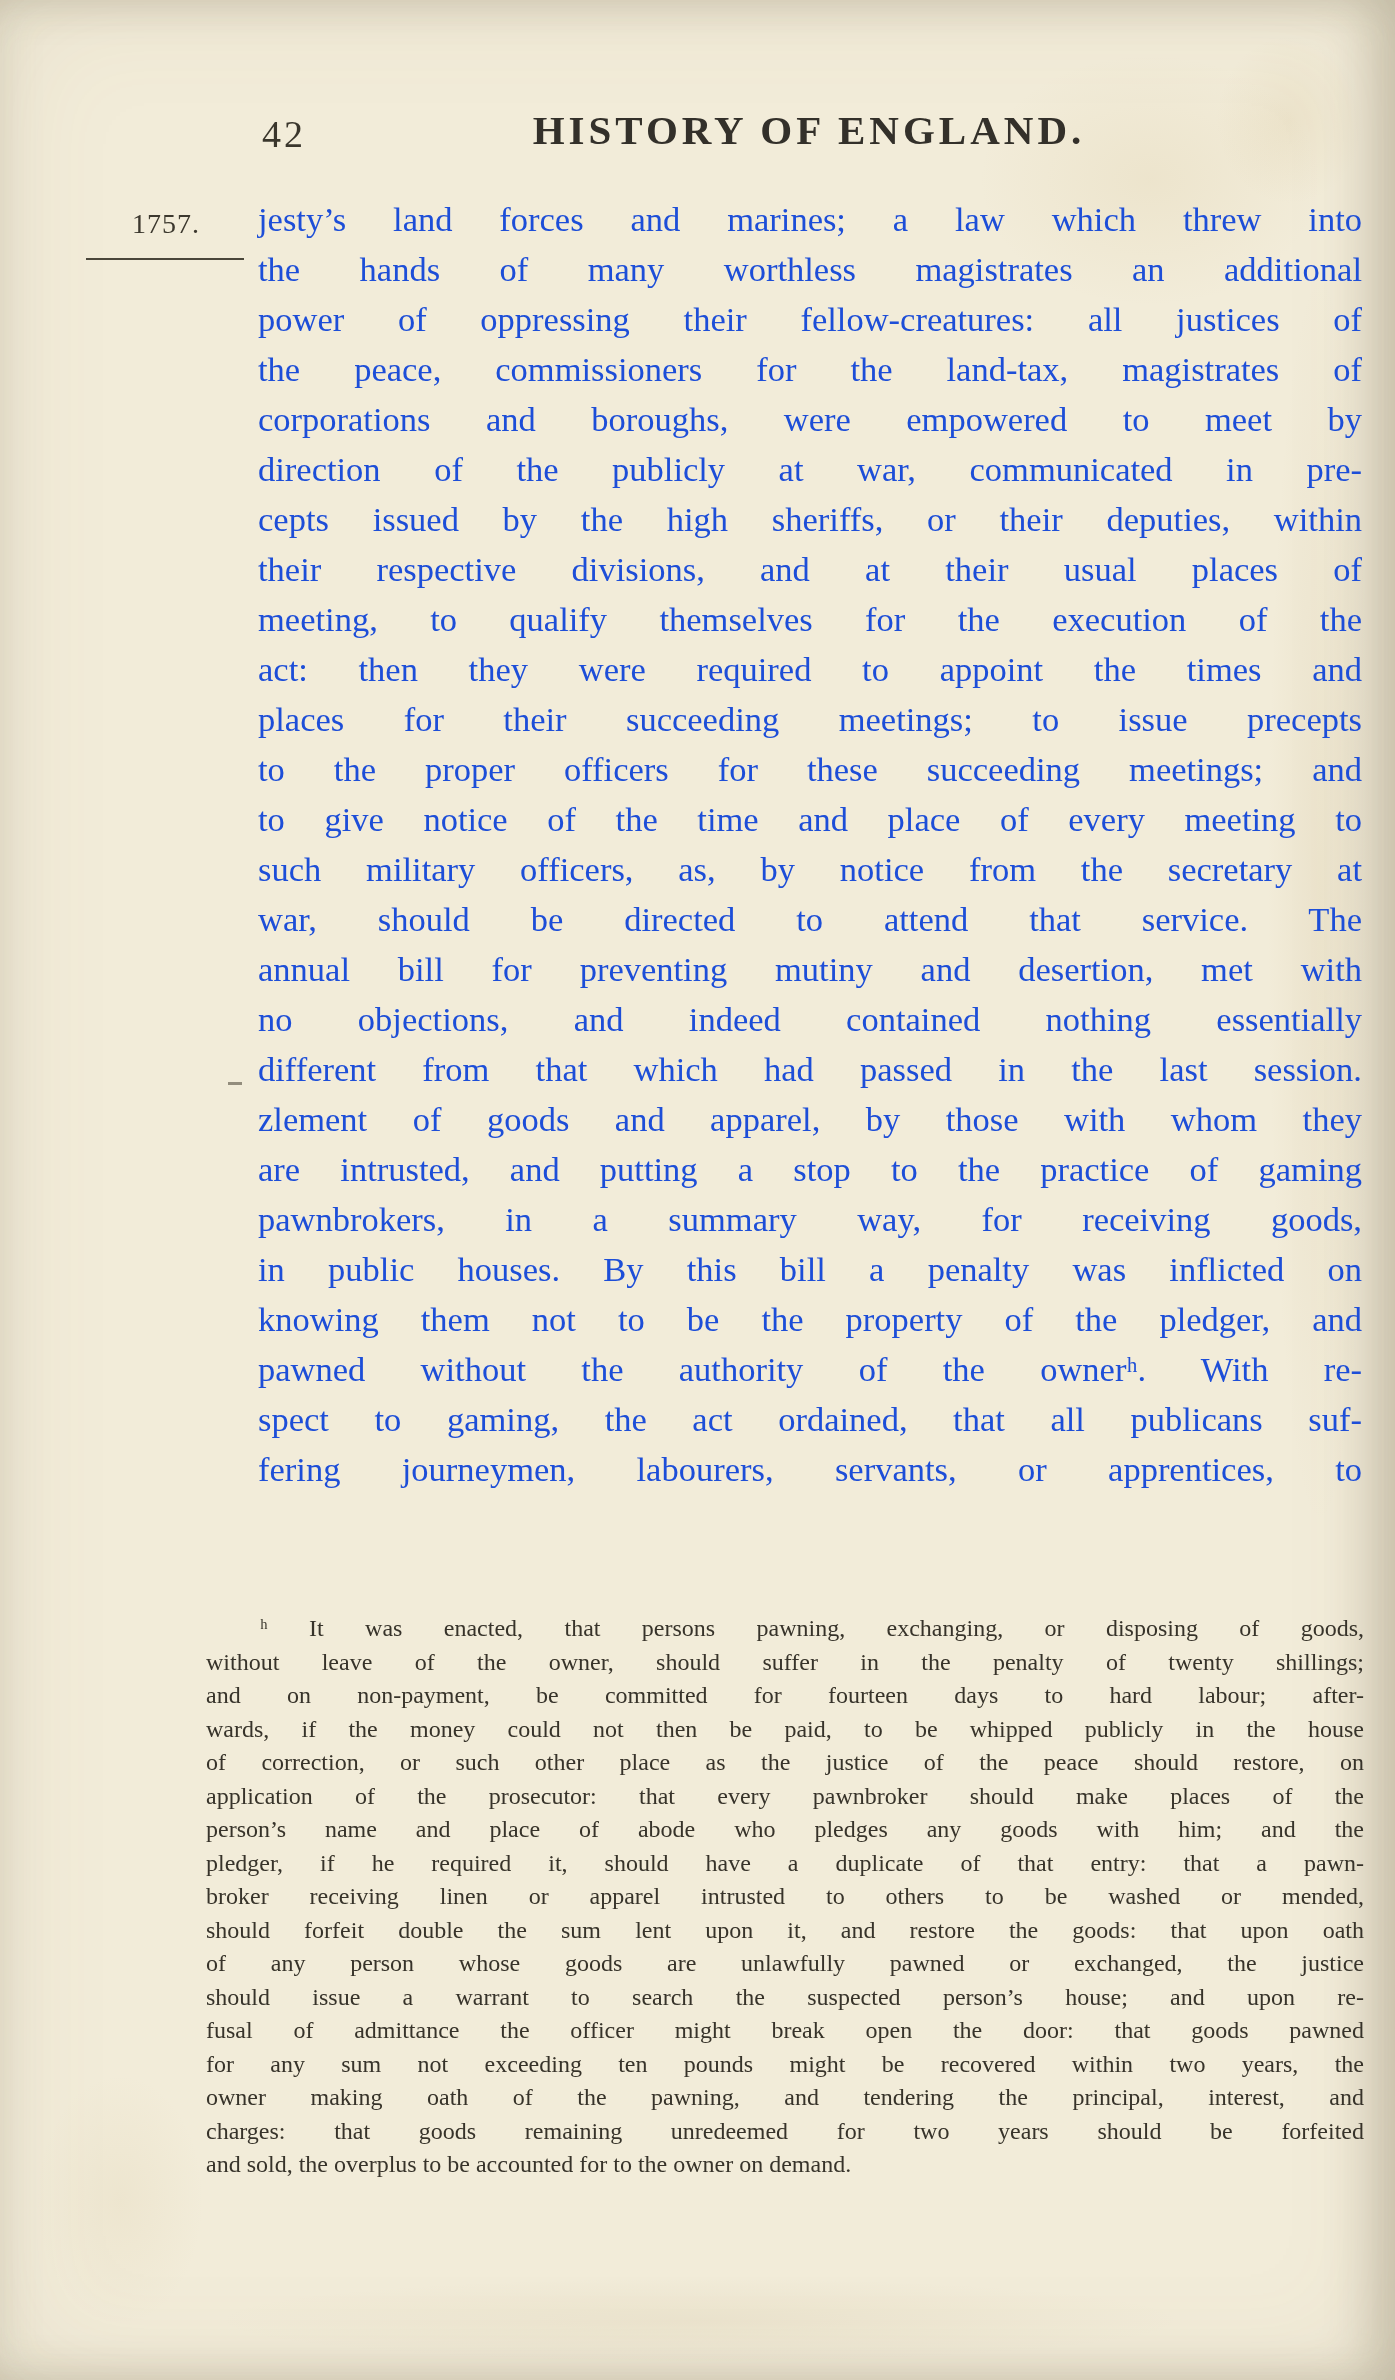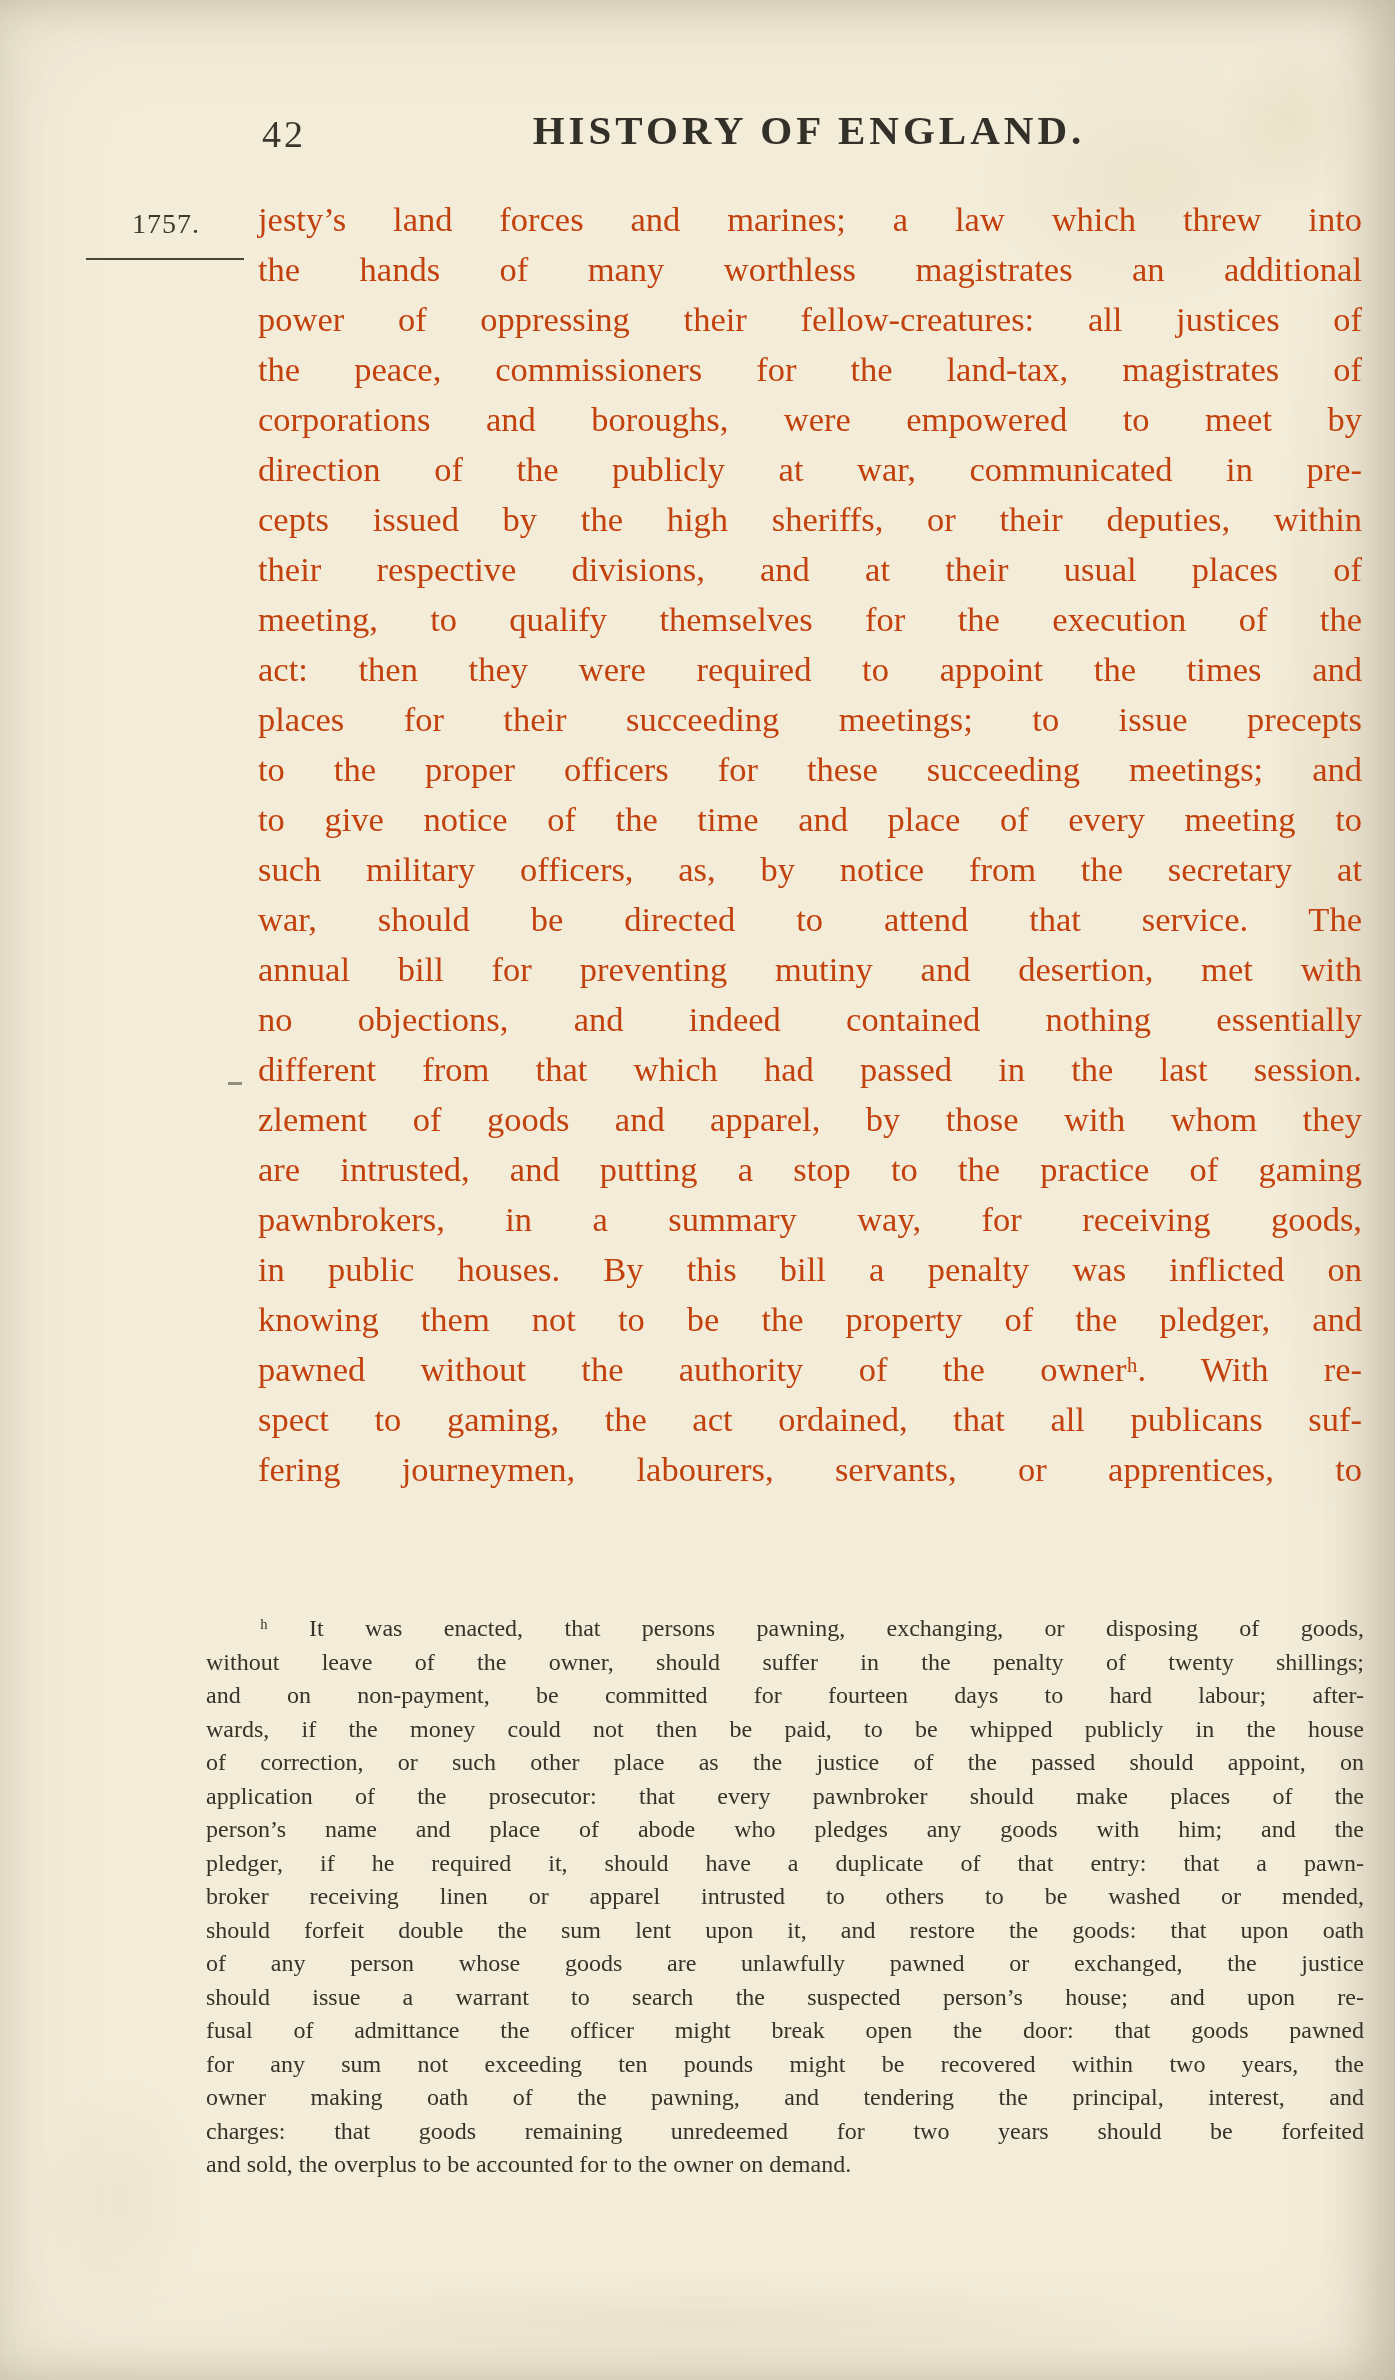--- a/index.html
+++ b/index.html
@@ -67,21 +67,21 @@
     height: 2px;
     background: #4a463a;
   }
   .main-text {
     position: absolute;
     left: 258px;
     top: 194px;
     width: 1104px;
     font-size: 34.5px;
     line-height: 50px;
-    color: #c2410c;
+    color: #1d4ed8;
   }
   .footnote {
     position: absolute;
     left: 206px;
     top: 1612px;
     width: 1158px;
     font-size: 24px;
     line-height: 33.5px;
     color: #37332a;
   }
@@ -146,21 +146,21 @@
       <div class="line">fering journeymen, labourers, servants, or apprentices, to</div>
     </div>
 
   <div class="stray-mark"></div>
 
   <div class="footnote">
       <div class="line">ʰ It was enacted, that persons pawning, exchanging, or disposing of goods,</div>
       <div class="line">without leave of the owner, should suffer in the penalty of twenty shillings;</div>
       <div class="line">and on non-payment, be committed for fourteen days to hard labour; after-</div>
       <div class="line">wards, if the money could not then be paid, to be whipped publicly in the house</div>
-      <div class="line">of correction, or such other place as the justice of the passed should appoint, on</div>
+      <div class="line">of correction, or such other place as the justice of the peace should restore, on</div>
       <div class="line">application of the prosecutor: that every pawnbroker should make places of the</div>
       <div class="line">person’s name and place of abode who pledges any goods with him; and the</div>
       <div class="line">pledger, if he required it, should have a duplicate of that entry: that a pawn-</div>
       <div class="line">broker receiving linen or apparel intrusted to others to be washed or mended,</div>
       <div class="line">should forfeit double the sum lent upon it, and restore the goods: that upon oath</div>
       <div class="line">of any person whose goods are unlawfully pawned or exchanged, the justice</div>
       <div class="line">should issue a warrant to search the suspected person’s house; and upon re-</div>
       <div class="line">fusal of admittance the officer might break open the door: that goods pawned</div>
       <div class="line">for any sum not exceeding ten pounds might be recovered within two years, the</div>
       <div class="line">owner making oath of the pawning, and tendering the principal, interest, and</div>

